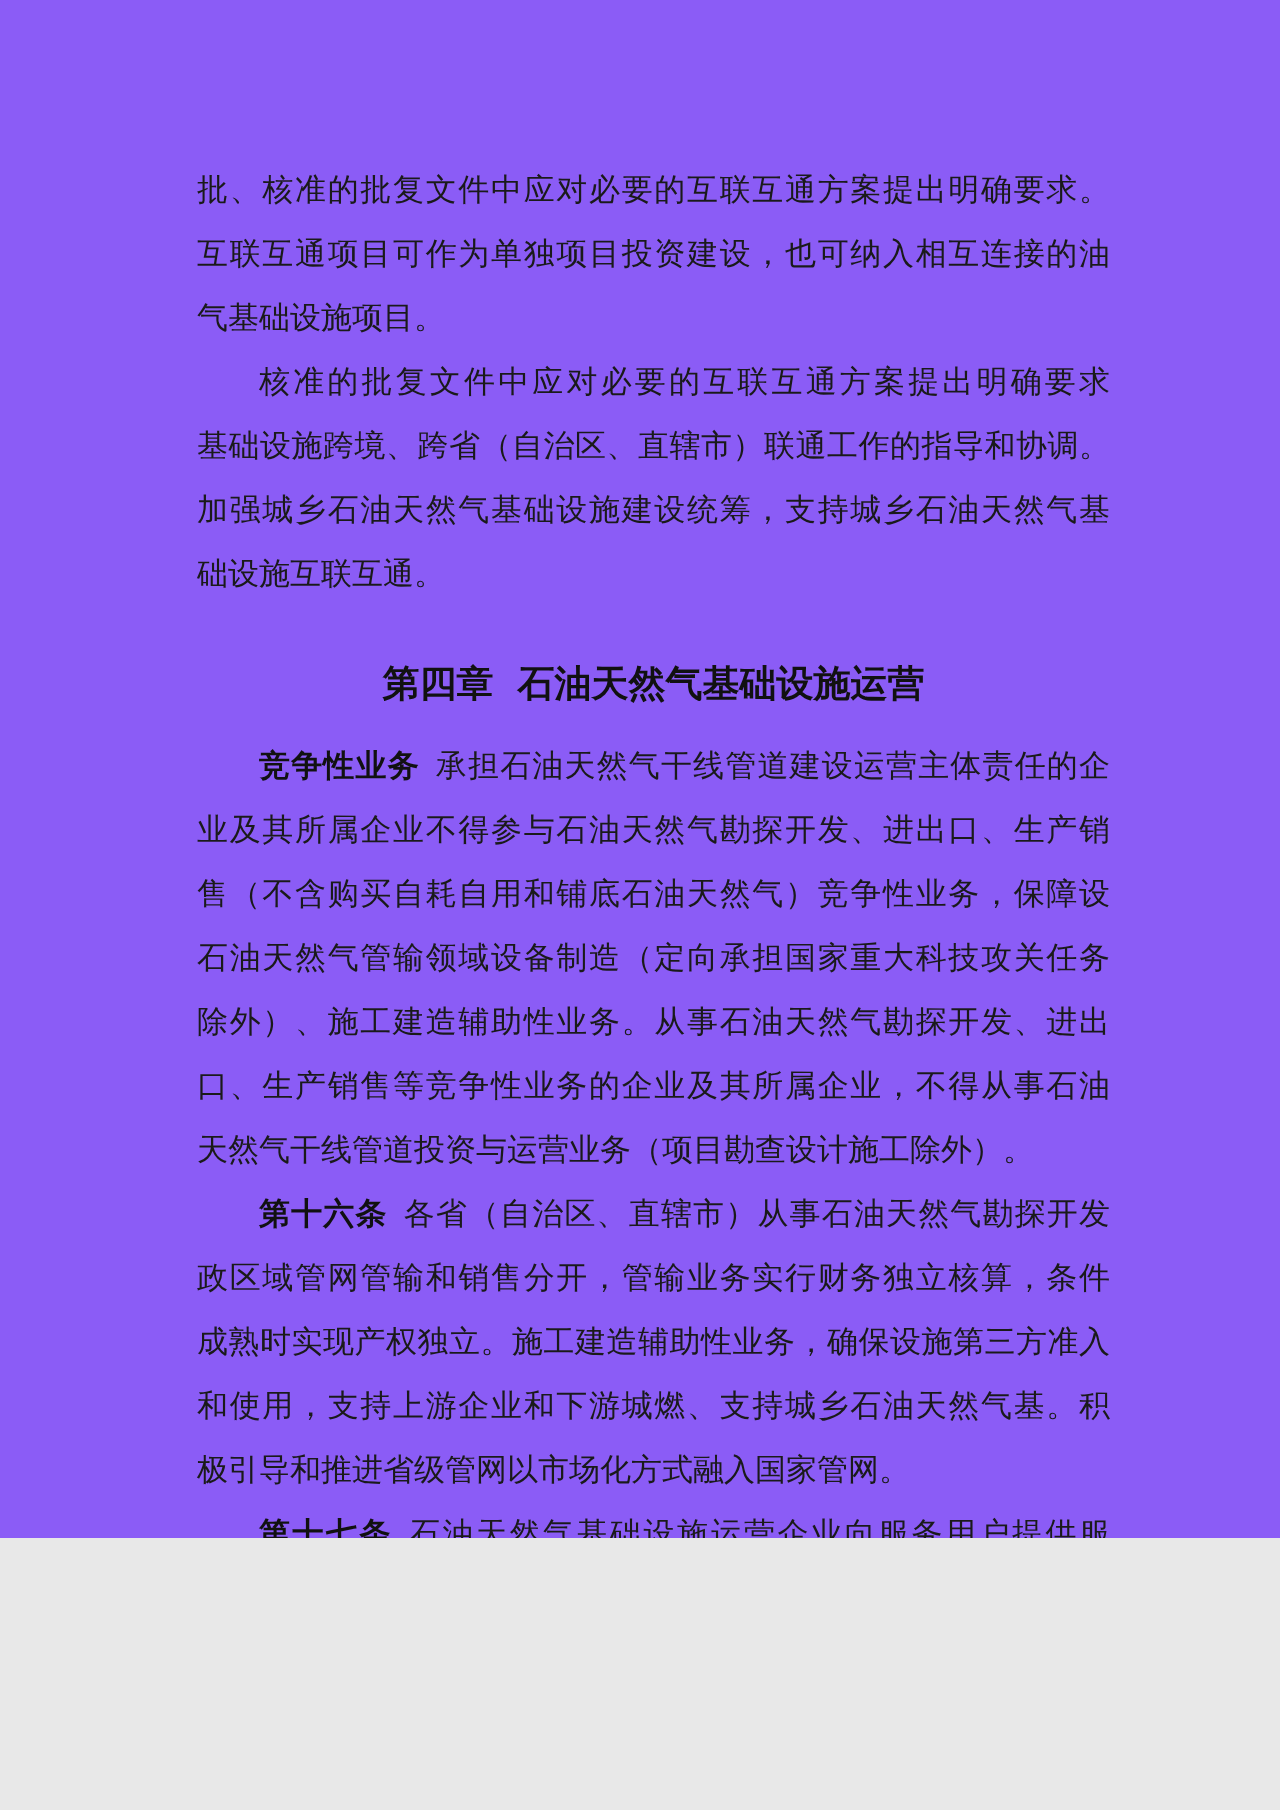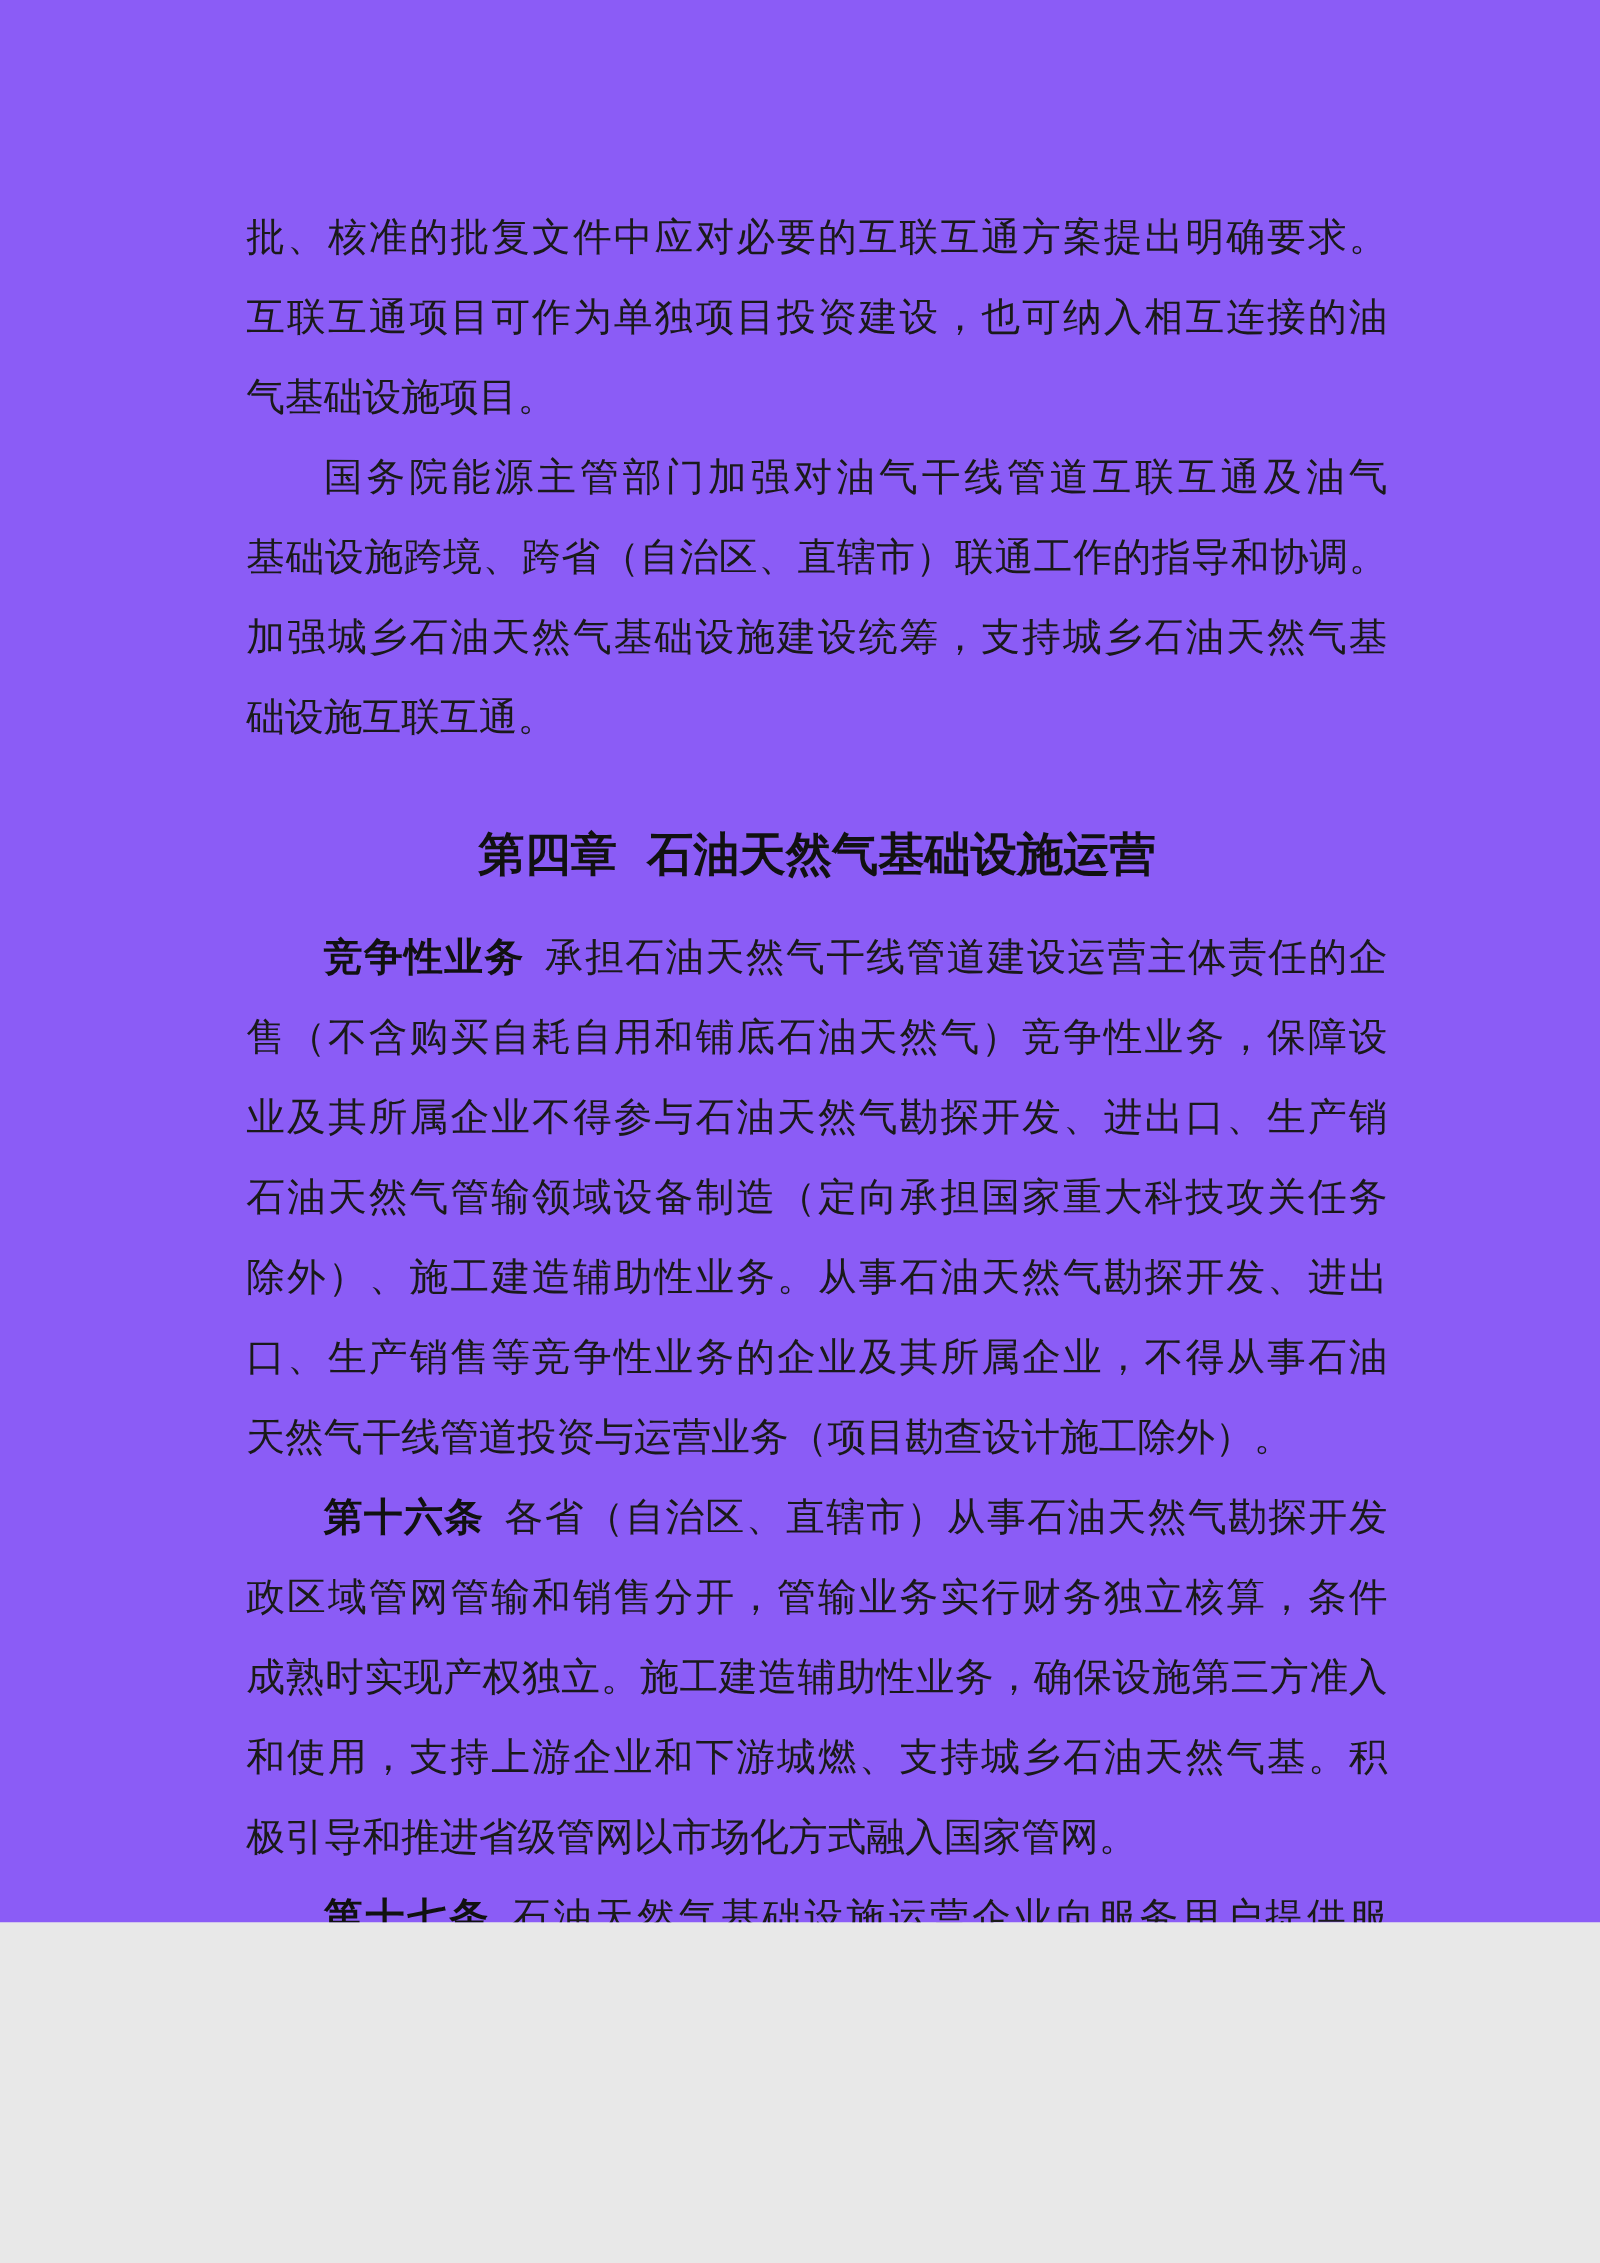--- a/index.html
+++ b/index.html
@@ -66,33 +66,33 @@
 </head>
 <body>
 
 <div class="page">
   <div class="content">
 
     <div class="line j">批、核准的批复文件中应对必要的互联互通方案提出明确要求。</div>
     <div class="line j">互联互通项目可作为单独项目投资建设，也可纳入相互连接的油</div>
     <div class="line left">气基础设施项目。</div>
 
-    <div class="line j indent">国务院能源主管部门加强对油气干线管道互联互通及油气</div>
+    <div class="line j indent">核准的批复文件中应对必要的互联互通方案提出明确要求</div>
     <div class="line j">基础设施跨境、跨省（自治区、直辖市）联通工作的指导和协调。</div>
     <div class="line j">加强城乡石油天然气基础设施建设统筹，支持城乡石油天然气基</div>
     <div class="line left">础设施互联互通。</div>
 
     <div class="heading-block">
       <span class="chapter-no">第四章</span>
       <span class="chapter-title">石油天然气基础设施运营</span>
     </div>
 
     <div class="line j indent"><span class="art-label">竞争性业务</span><span>承担石油天然气干线管道建设运营主体责任的企</span></div>
+    <div class="line j">业及其所属企业不得参与石油天然气勘探开发、进出口、生产销</div>
     <div class="line j">售（不含购买自耗自用和铺底石油天然气）竞争性业务，保障设</div>
-    <div class="line j">业及其所属企业不得参与石油天然气勘探开发、进出口、生产销</div>
     <div class="line j">石油天然气管输领域设备制造（定向承担国家重大科技攻关任务</div>
     <div class="line j">除外）、施工建造辅助性业务。从事石油天然气勘探开发、进出</div>
     <div class="line j">口、生产销售等竞争性业务的企业及其所属企业，不得从事石油</div>
     <div class="line left">天然气干线管道投资与运营业务（项目勘查设计施工除外）。</div>
 
     <div class="line j indent"><span class="art-label">第十六条</span><span>各省（自治区、直辖市）从事石油天然气勘探开发</span></div>
     <div class="line j">政区域管网管输和销售分开，管输业务实行财务独立核算，条件</div>
     <div class="line j">成熟时实现产权独立。施工建造辅助性业务，确保设施第三方准入</div>
     <div class="line j">和使用，支持上游企业和下游城燃、支持城乡石油天然气基。积</div>
     <div class="line left">极引导和推进省级管网以市场化方式融入国家管网。</div>

